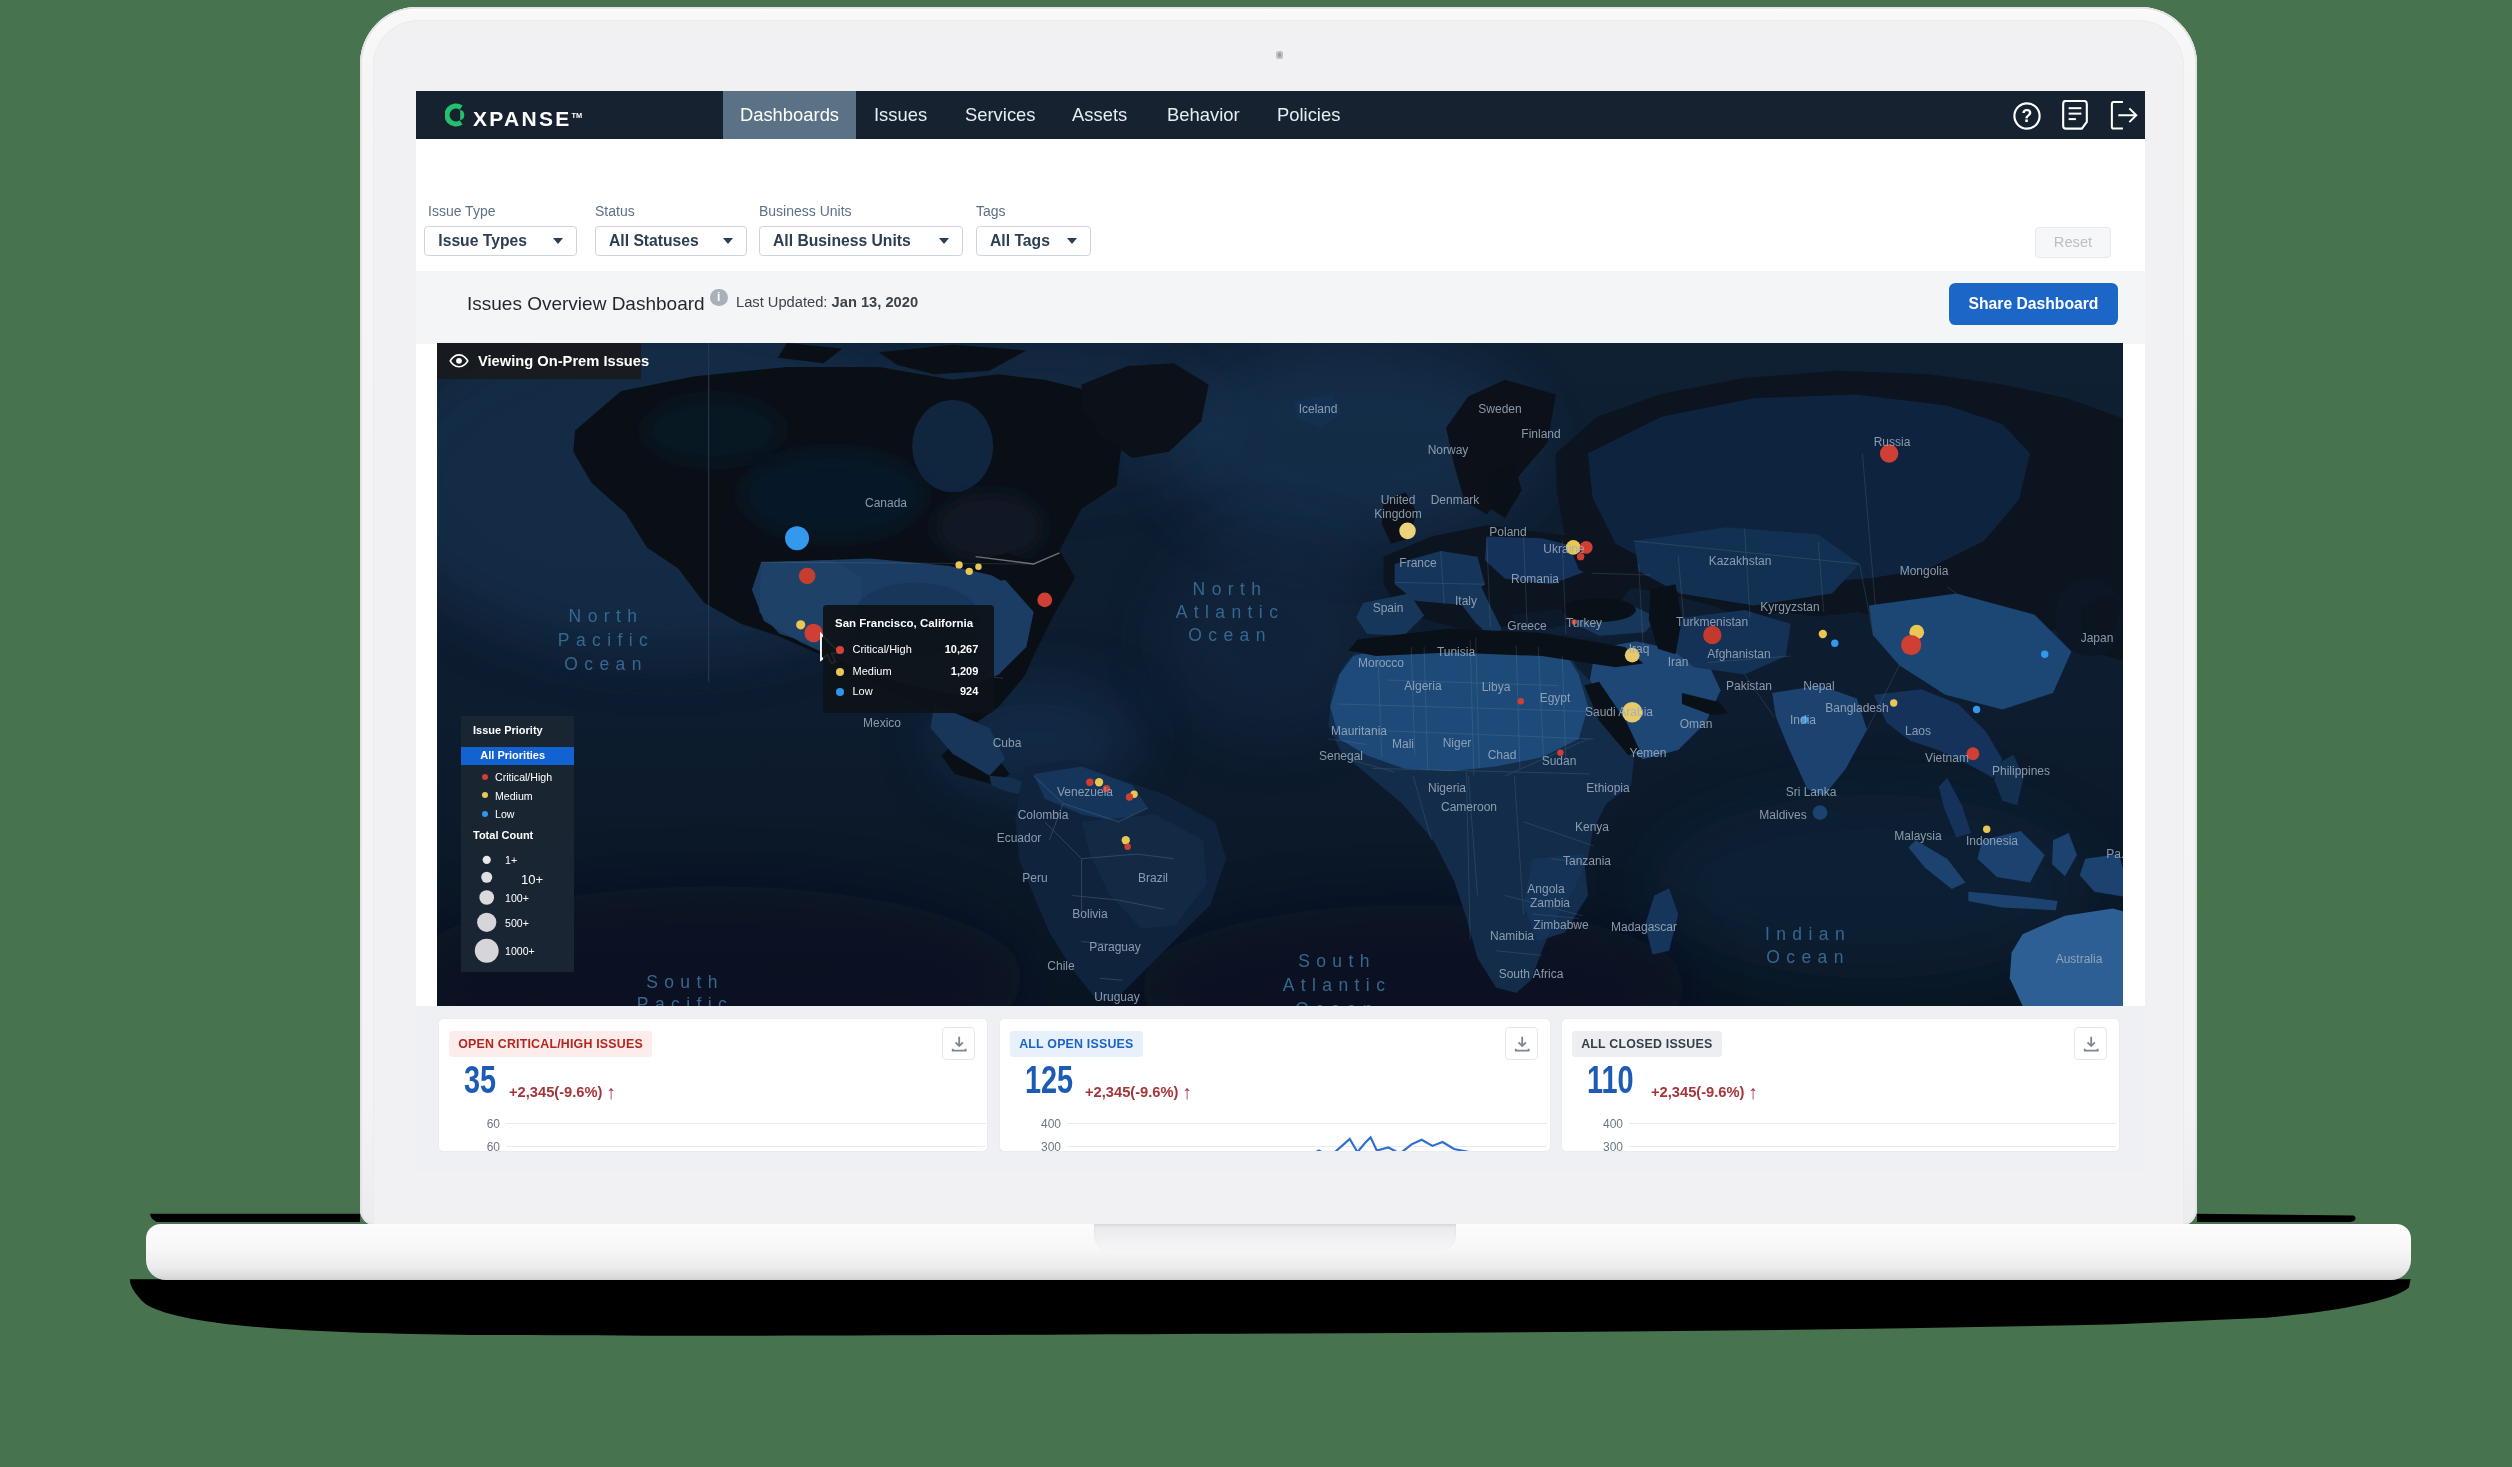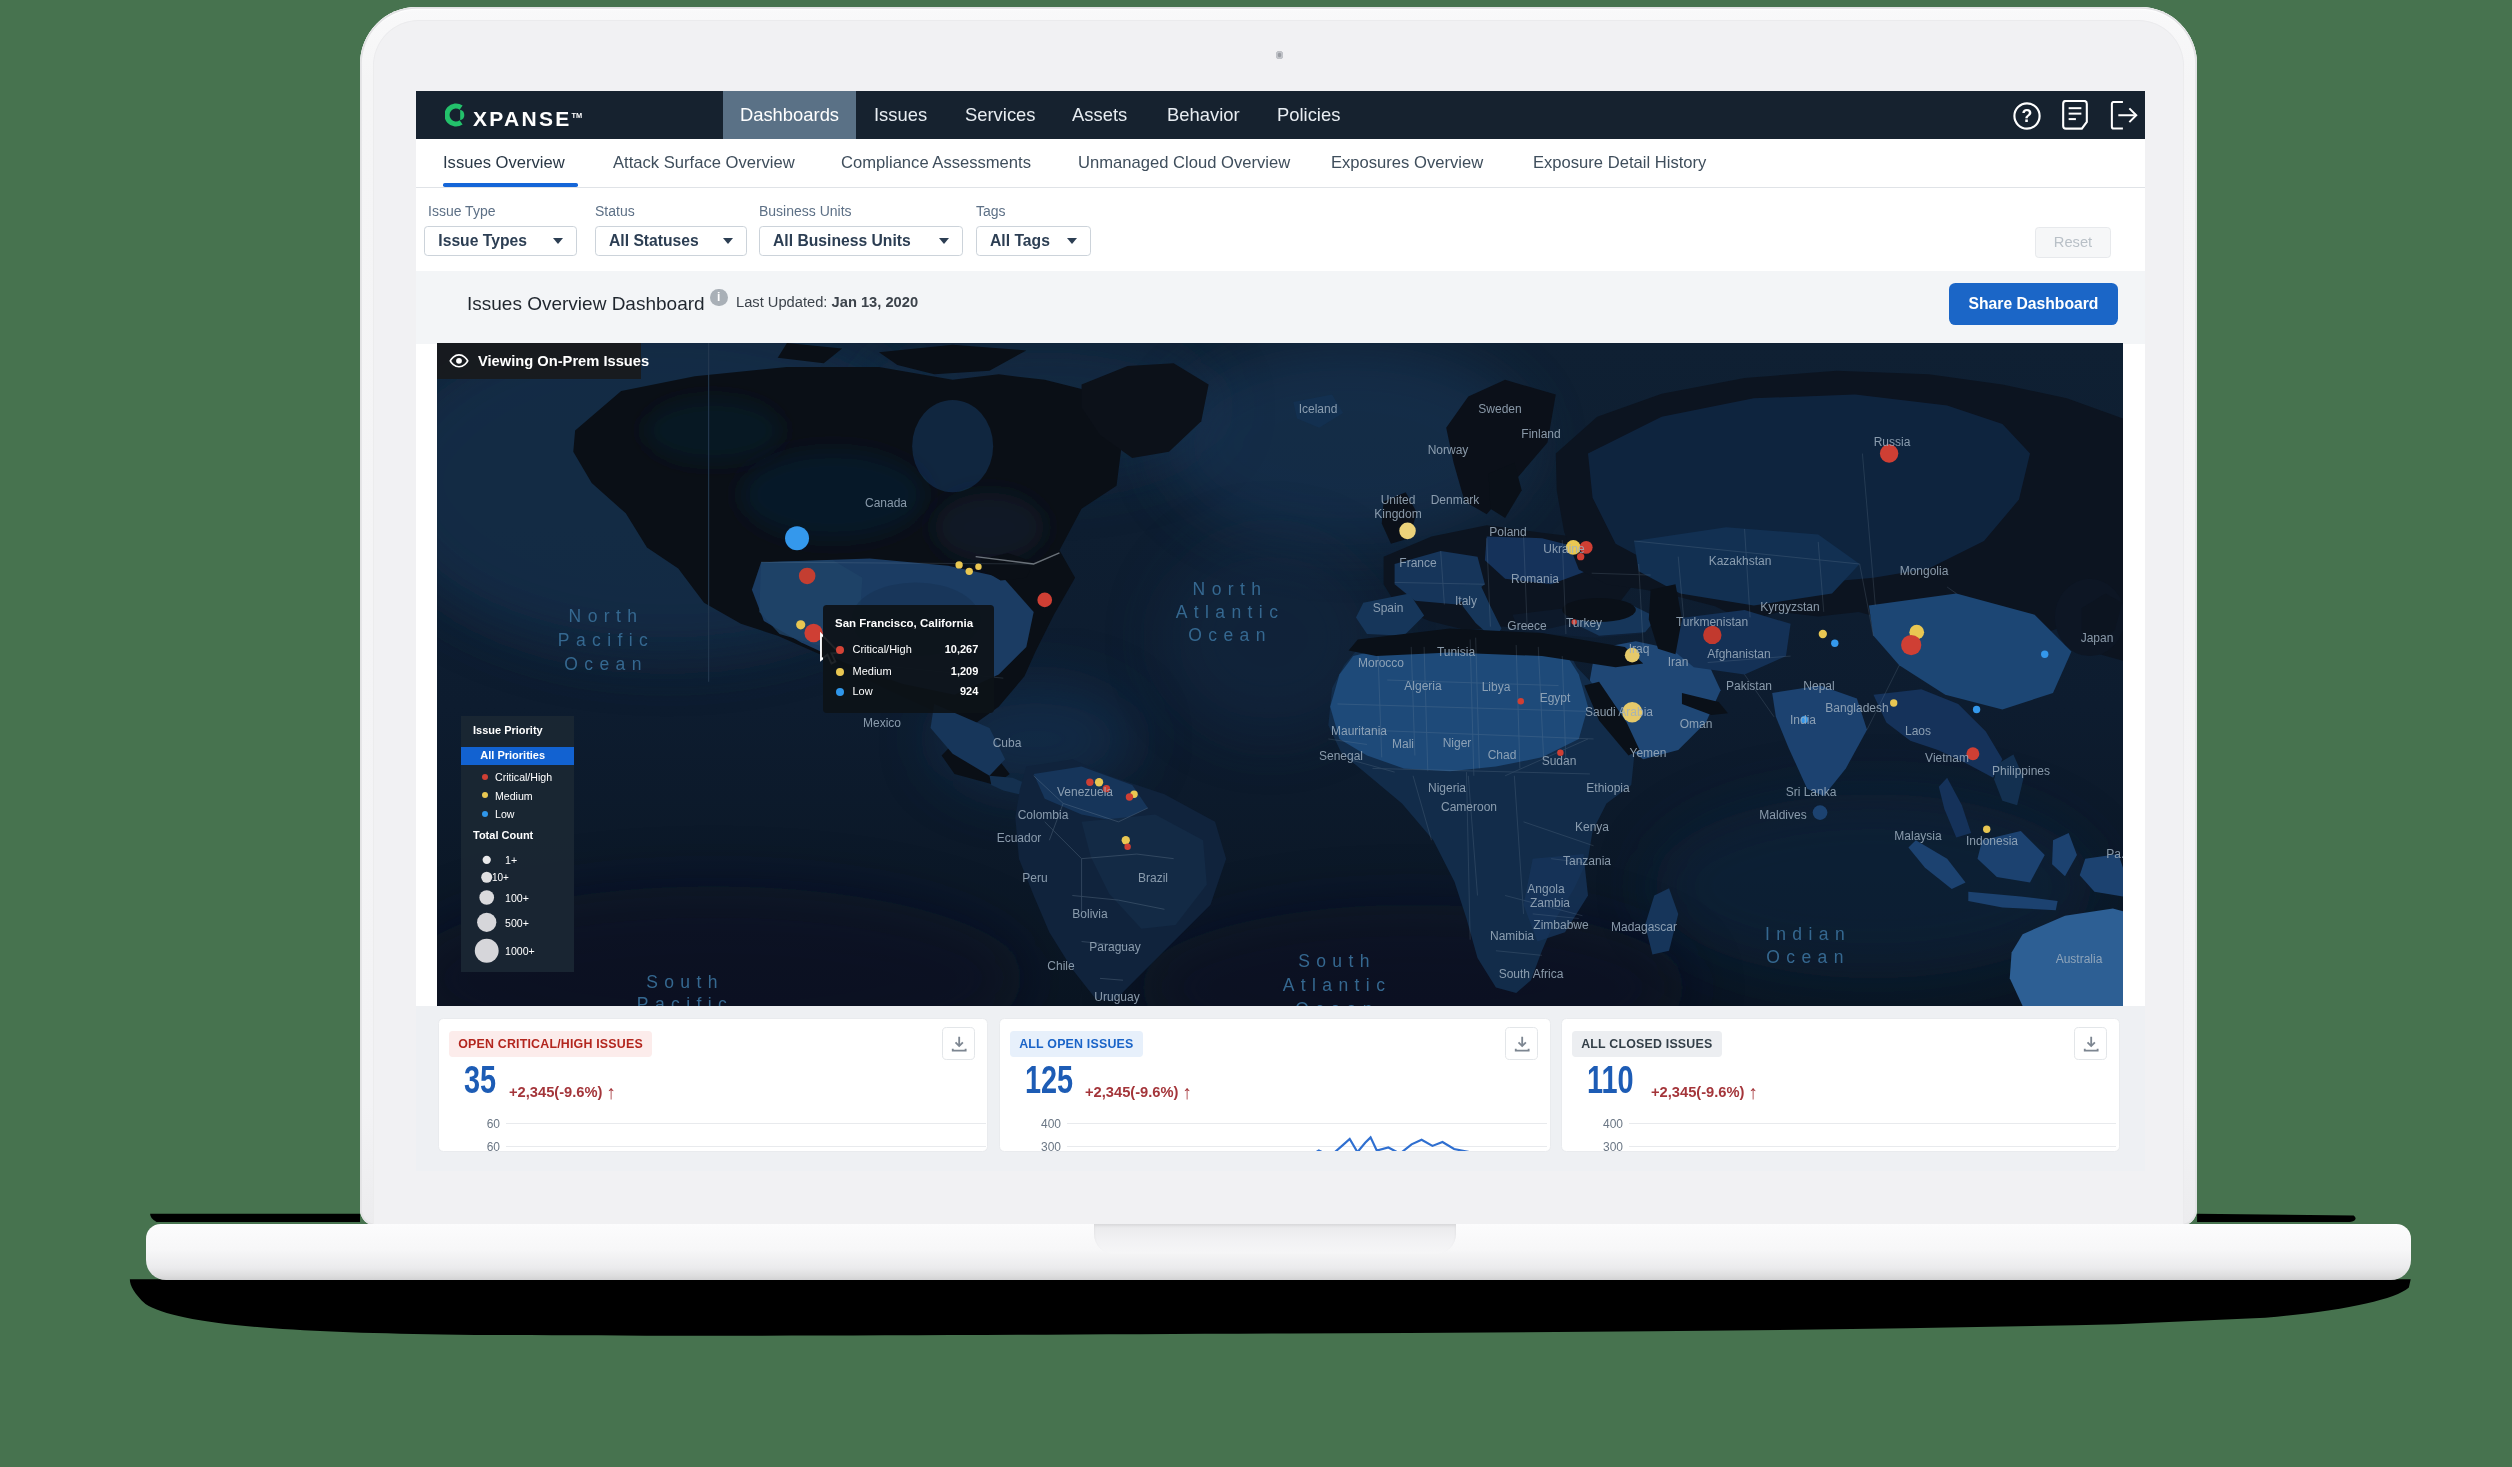--- a/index.html
+++ b/index.html
@@ -125,29 +125,20 @@
         <line x1="7" y1="15" x2="21" y2="15" stroke="#fff" stroke-width="2.2"></line>
         <line x1="7" y1="21" x2="15" y2="21" stroke="#fff" stroke-width="2.2"></line>
       </svg>
       <svg class="abs" style="left:1694px;top:10px" width="29.5" height="28.5" viewBox="0 0 32 31">
         <path d="M14,1 L4,1 Q2,1 2,3 L2,28 Q2,30 4,30 L14,30" fill="none" stroke="#fff" stroke-width="2.2"></path>
         <line x1="9" y1="15.5" x2="27" y2="15.5" stroke="#fff" stroke-width="2.2"></line>
         <path d="M21,8 L28.5,15.5 L21,23" fill="none" stroke="#fff" stroke-width="2.2"></path>
       </svg>
     </div>
 
-    <div id="tabs">
-      <div class="tab tactive" style="left:27px;">Issues Overview</div>
-      <div class="tab" style="left:197px;">Attack Surface Overview</div>
-      <div class="tab" style="left:425px;">Compliance Assessments</div>
-      <div class="tab" style="left:662px;">Unmanaged Cloud Overview</div>
-      <div class="tab" style="left:915px;">Exposures Overview</div>
-      <div class="tab" style="left:1117px;">Exposure Detail History</div>
-      <div id="tabunderline"></div>
-    </div>
 
     <div id="filters">
       <div class="flabel" style="left:12px;">Issue Type</div>
       <div class="flabel" style="left:179px;">Status</div>
       <div class="flabel" style="left:343px;">Business Units</div>
       <div class="flabel" style="left:560px;">Tags</div>
       <div class="fbox" style="left:8.3px;width:153px;">Issue Types<span class="caret"></span></div>
       <div class="fbox" style="left:179px;width:152px;">All Statuses<span class="caret"></span></div>
       <div class="fbox" style="left:343px;width:204px;">All Business Units<span class="caret"></span></div>
       <div class="fbox" style="left:560px;width:115px;">All Tags<span class="caret"></span></div>
@@ -401,21 +392,21 @@
         <div style="position:absolute;left:34px;top:92px;font-size:10.6px;">Low</div>
         <div style="position:absolute;left:12px;top:113px;font-size:11px;font-weight:bold;">Total Count</div>
         <svg style="position:absolute;left:0;top:129px;" width="113" height="127" viewBox="0 0 123 138">
           <circle cx="28" cy="16" r="4.5" fill="#e8e8ea"></circle>
           <circle cx="28" cy="35" r="6" fill="#e0e0e2"></circle>
           <circle cx="28" cy="57" r="8" fill="#dadadd"></circle>
           <circle cx="28" cy="84" r="10.5" fill="#d6d6da"></circle>
           <circle cx="28" cy="115" r="13" fill="#d6d6da"></circle>
         </svg>
         <div style="position:absolute;left:44px;top:138px;font-size:10.6px;">1+</div>
-        <div style="position:absolute;left:31px;top:156px;font-size:10px;">10+</div>
+        <div style="position:absolute;left:60px;top:156px;font-size:13px;">10+</div>
         <div style="position:absolute;left:44px;top:176px;font-size:10.6px;">100+</div>
         <div style="position:absolute;left:44px;top:201px;font-size:10.6px;">500+</div>
         <div style="position:absolute;left:44px;top:229px;font-size:10.6px;">1000+</div>
       </div>
       
       <div class="olabel" style="left:169px;top:297px;text-align:center;line-height:24px;">North<br>Pacific<br>Ocean</div>
       <div class="olabel" style="left:793px;top:269px;text-align:center;line-height:23px;">North<br>Atlantic<br>Ocean</div>
       <div class="olabel" style="left:900px;top:642px;text-align:center;line-height:24px;">South<br>Atlantic<br>Ocean</div>
       <div class="olabel" style="left:248px;top:650px;text-align:center;line-height:22px;">South<br>Pacific</div>
       <div class="olabel" style="left:1371px;top:603px;text-align:center;line-height:23px;">Indian<br>Ocean</div>

